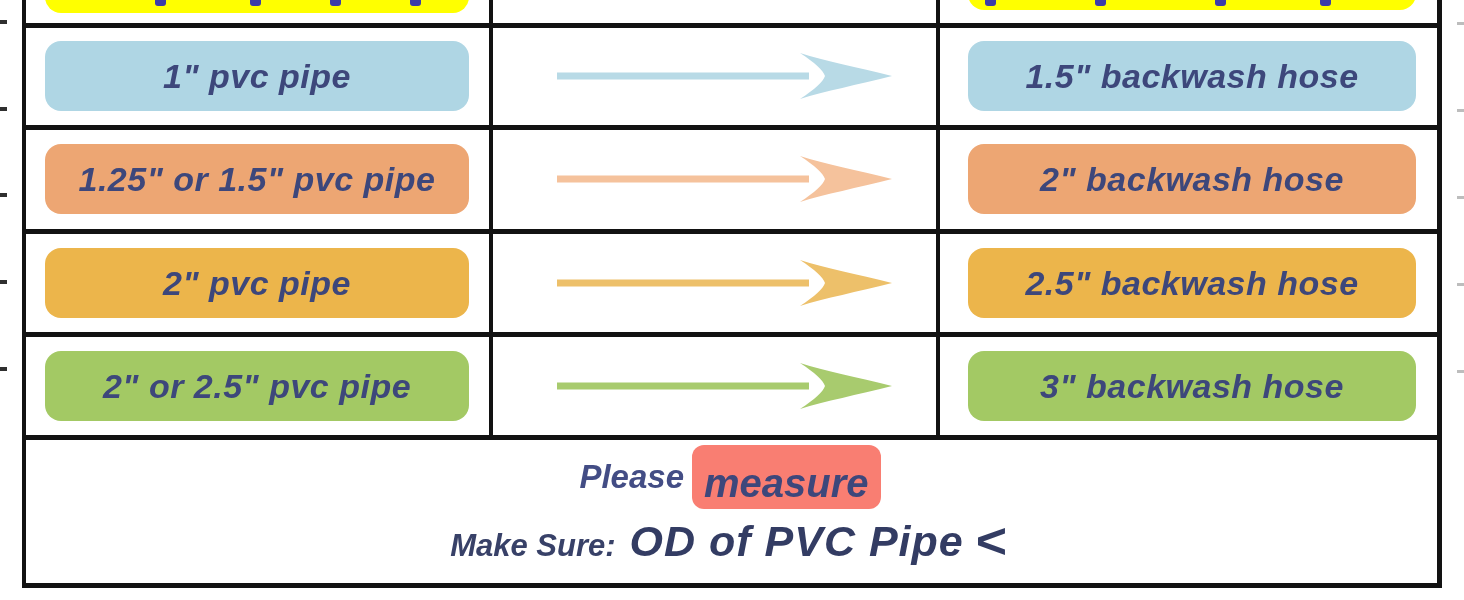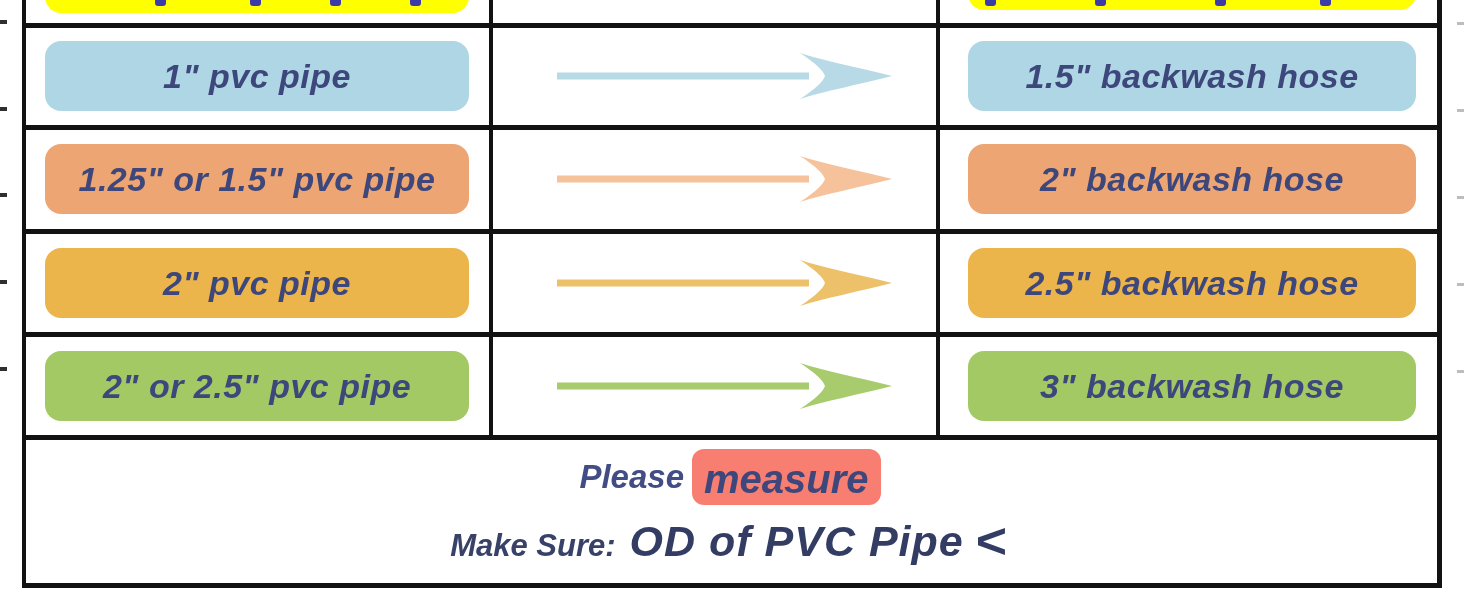--- a/index.html
+++ b/index.html
@@ -20,21 +20,21 @@
   .arrow{position:absolute;left:557px;width:335px;height:50px;}
   .yellow-box{position:absolute;top:-22px;border-radius:16px;}
   .desc-mark{position:absolute;top:0;width:11px;height:6px;border-radius:0 0 3px 3px;background:#3c3ca8;}
   .footer-line{
     position:absolute;left:22px;width:1424px;display:flex;
     align-items:center;justify-content:center;
     font-style:italic;font-weight:bold;color:#434d85;
   }
   #note-line{top:448px;height:58px;font-size:33px;}
   #note-highlight{
-    display:inline-block;font-size:40px;padding:8px 12px 3px 12px;margin:1px 8px;
+    display:inline-block;font-size:40px;padding:16px 12px 3px 12px;margin:1px 8px;
     border-radius:12px;color:#3d477b;
   }
   #rule-line{top:510px;height:62px;}
   #rule-label{font-size:31px;color:#384168;margin-right:14px;margin-top:10px;}
   .rule-big{font-size:43px;color:#333c63;letter-spacing:1px;font-family:"Liberation Sans",sans-serif;}
   #rule-lt{display:inline-block;margin:0 14px;transform:scale(1.25,1.15);font-weight:bold;}
   .edge-tick-left{position:absolute;left:0;width:7px;height:4px;background:#2f2f2f;}
   .edge-tick-right{position:absolute;left:1457px;width:7px;height:3px;background:#bdbdbd;}
 </style>
 </head>

